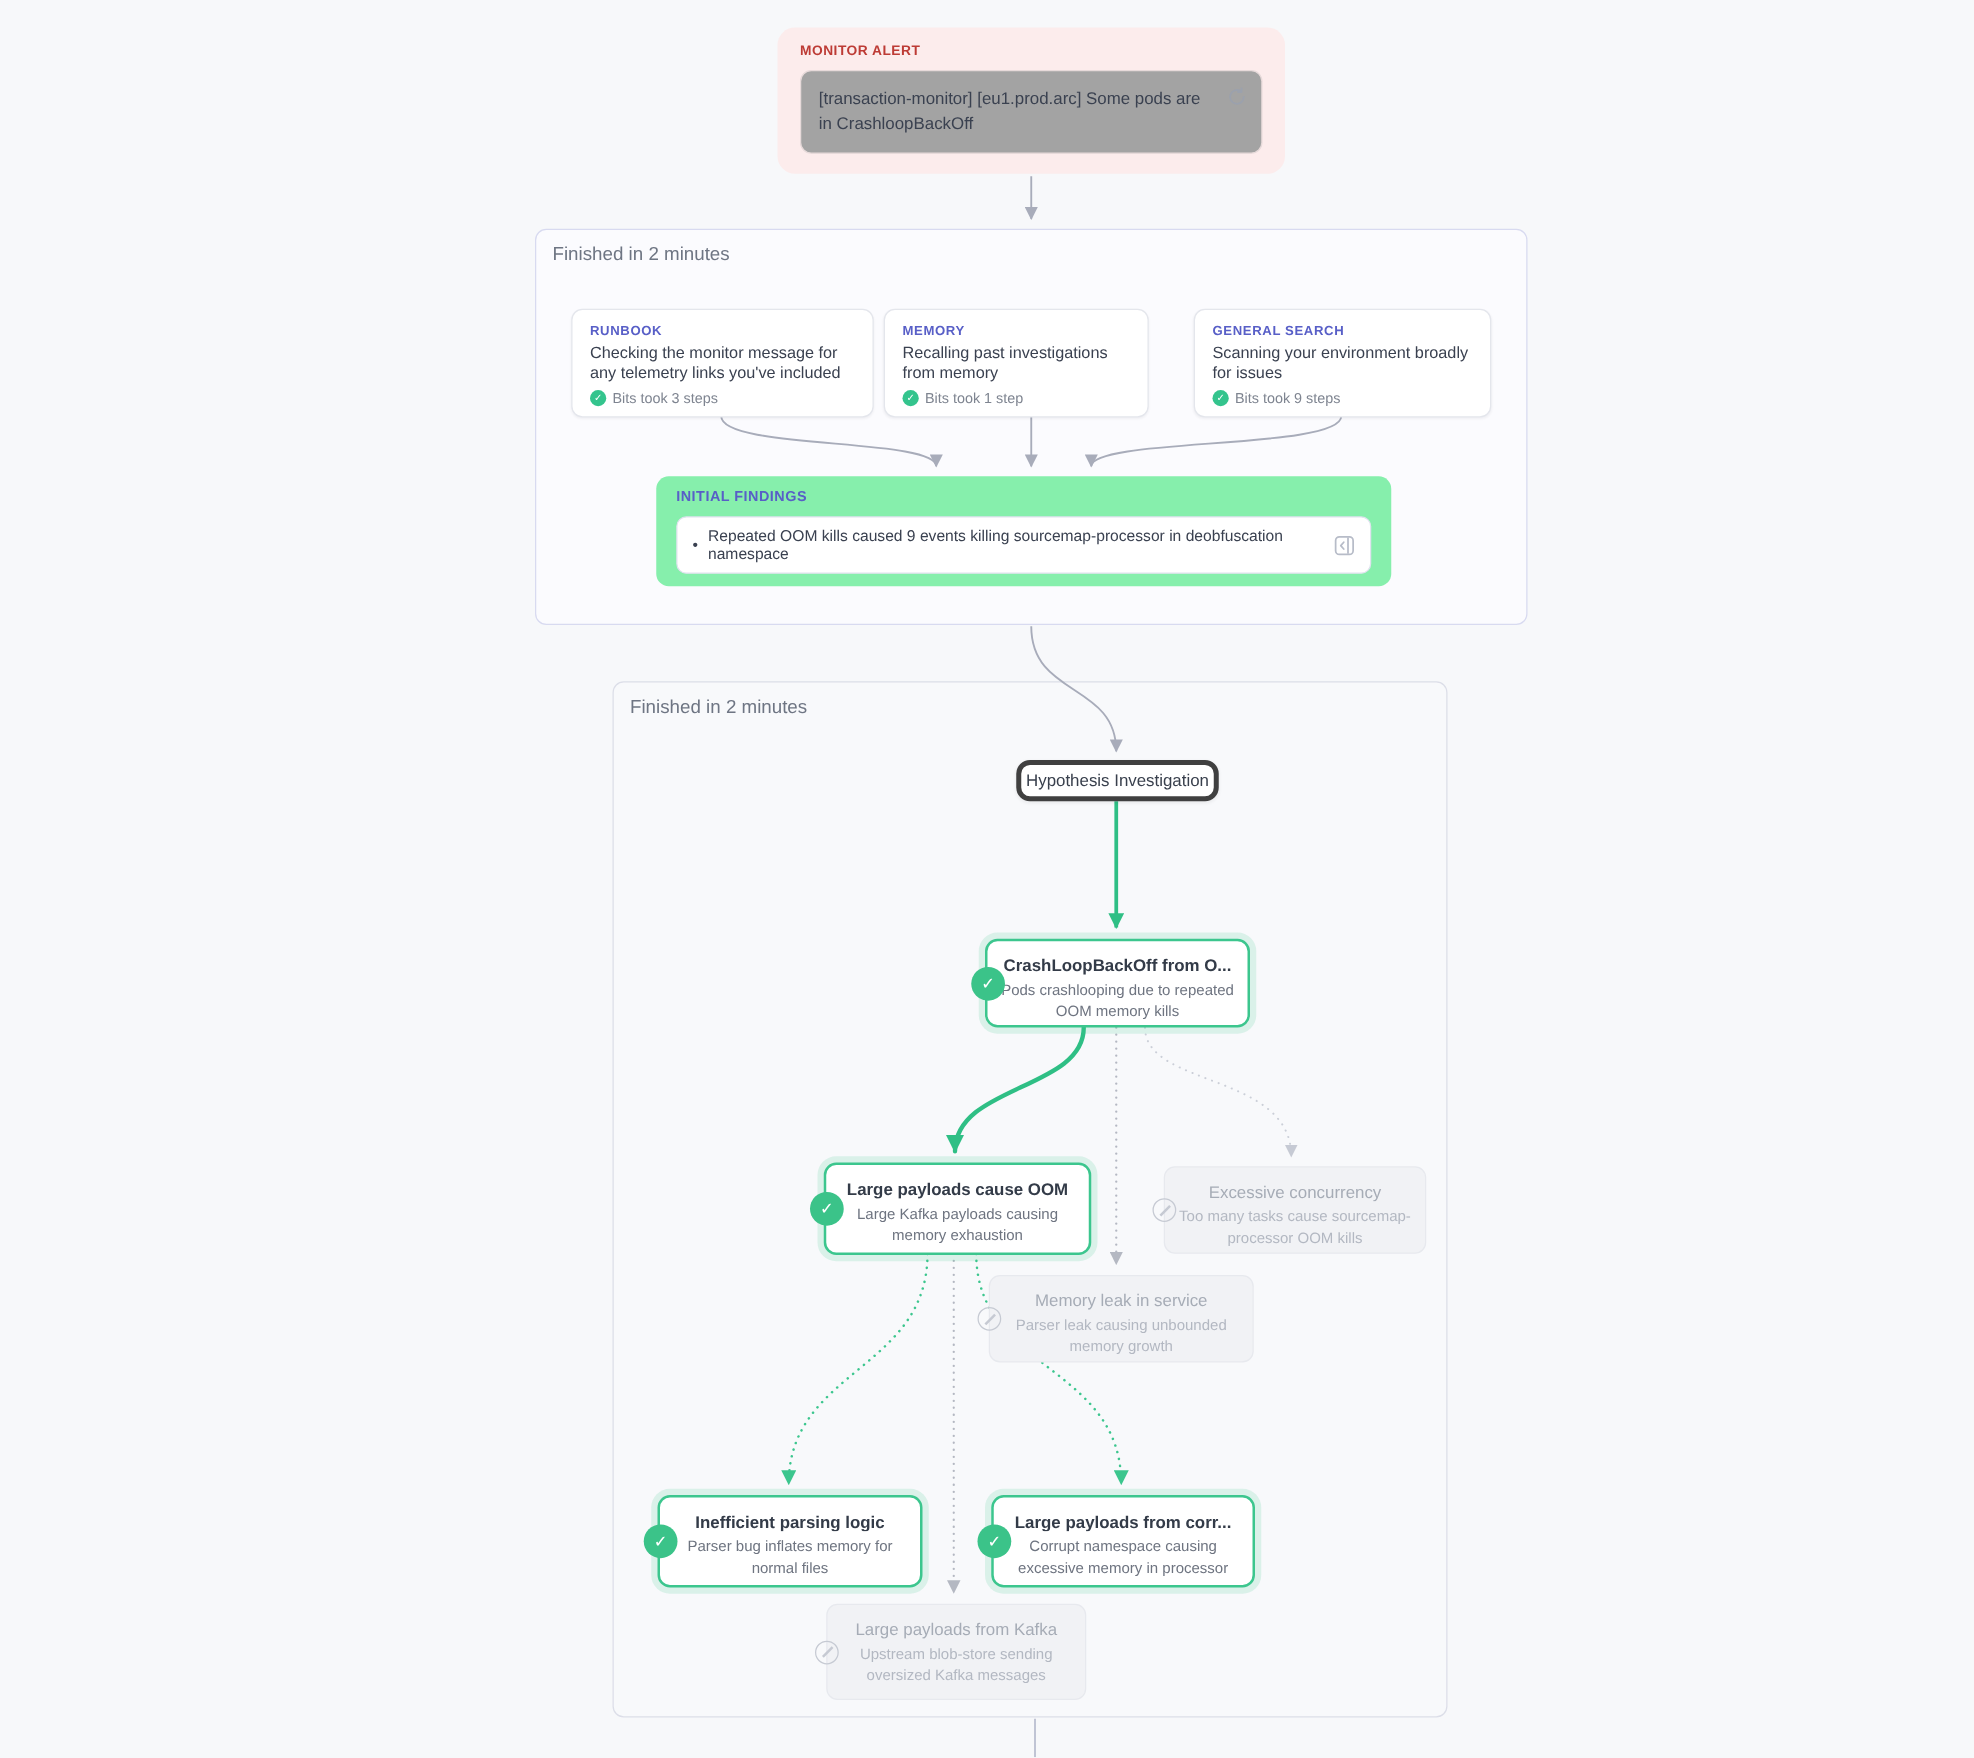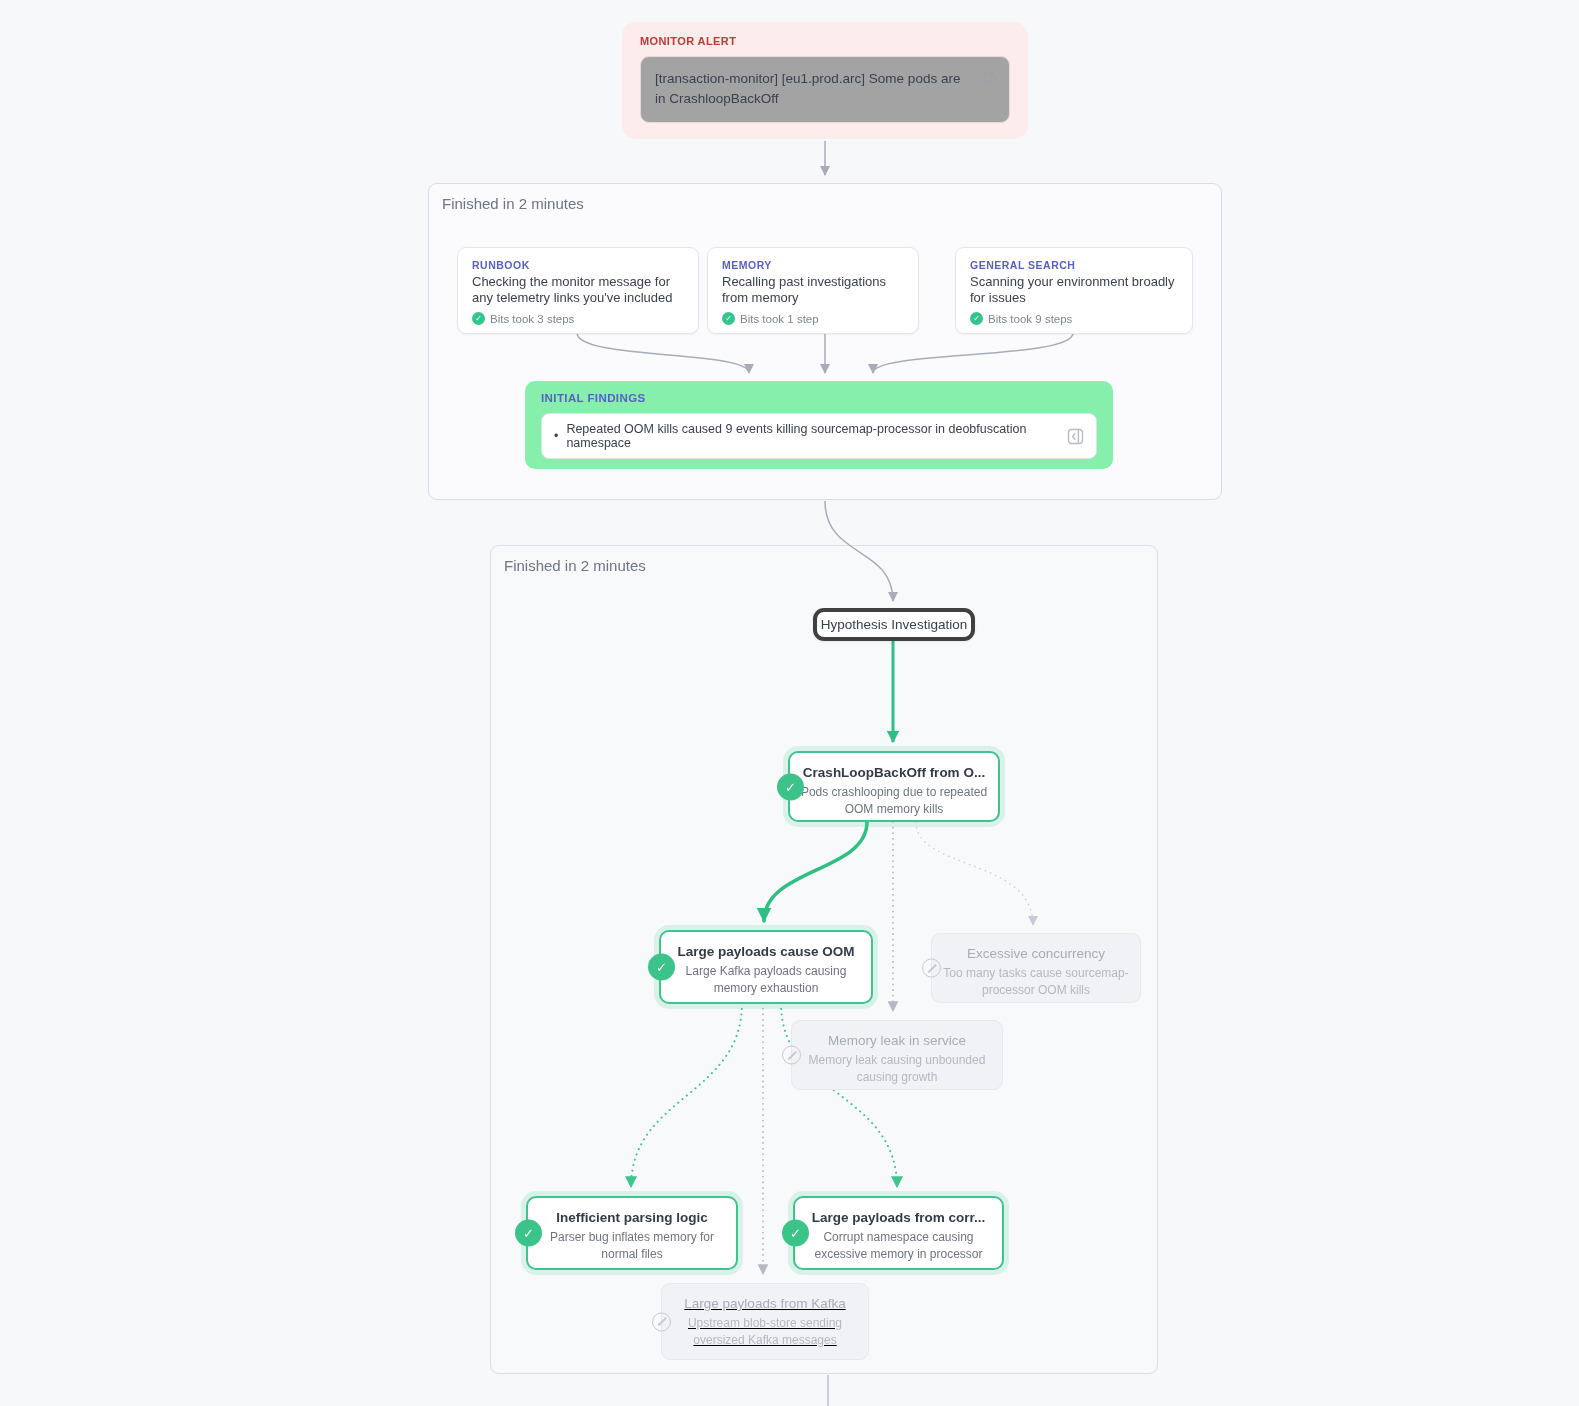--- a/index.html
+++ b/index.html
@@ -144,36 +144,36 @@
 
     <div class="hyp rejected" style="left:440px;top:387px;width:210px;height:70px;">
       <span class="no-icon"></span>
       <div class="hyp-title">Excessive concurrency</div>
       <div class="hyp-desc">Too many tasks cause sourcemap-processor OOM kills</div>
     </div>
 
     <div class="hyp rejected" style="left:300px;top:474px;width:212px;height:70px;">
       <span class="no-icon"></span>
       <div class="hyp-title">Memory leak in service</div>
-      <div class="hyp-desc">Memory leak causing unbounded causing growth</div>
+      <div class="hyp-desc">Parser leak causing unbounded memory growth</div>
     </div>
 
     <div class="hyp confirmed" style="left:35px;top:650px;width:212px;height:74px;">
       <span class="badge">✓</span>
       <div class="hyp-title">Inefficient parsing logic</div>
       <div class="hyp-desc">Parser bug inflates memory for normal files</div>
     </div>
 
     <div class="hyp confirmed" style="left:302px;top:650px;width:211px;height:74px;">
       <span class="badge">✓</span>
       <div class="hyp-title">Large payloads from corr...</div>
       <div class="hyp-desc">Corrupt namespace causing excessive memory in processor</div>
     </div>
 
-    <div class="hyp rejected" style="left:170px;top:737px;width:208px;height:77px;text-decoration:underline;">
+    <div class="hyp rejected" style="left:170px;top:737px;width:208px;height:77px;">
       <span class="no-icon"></span>
       <div class="hyp-title">Large payloads from Kafka</div>
       <div class="hyp-desc">Upstream blob-store sending oversized Kafka messages</div>
     </div>
   </div>
 
   <svg class="connectors" width="1579" height="1406">
     <defs>
       <marker id="agray" viewBox="0 0 8 8" refX="7.2" refY="4" markerWidth="7" markerHeight="7" orient="auto">
         <path d="M0,0 L8,4 L0,8 Z" fill="#a8acba"></path>

